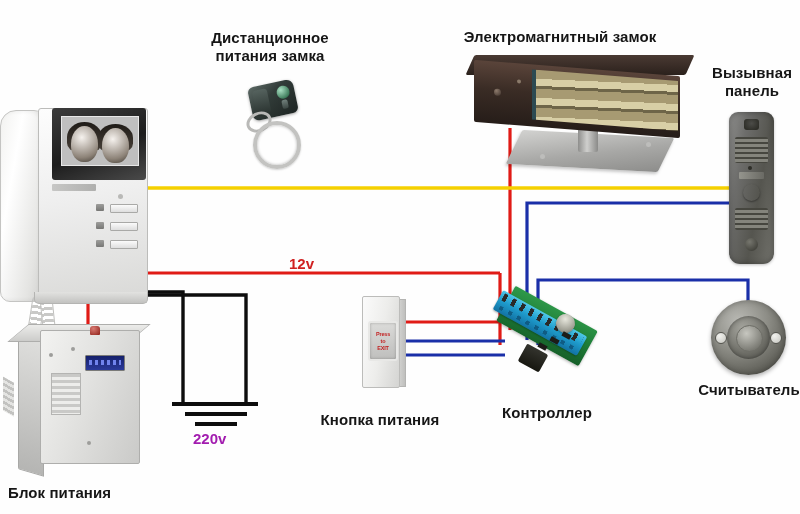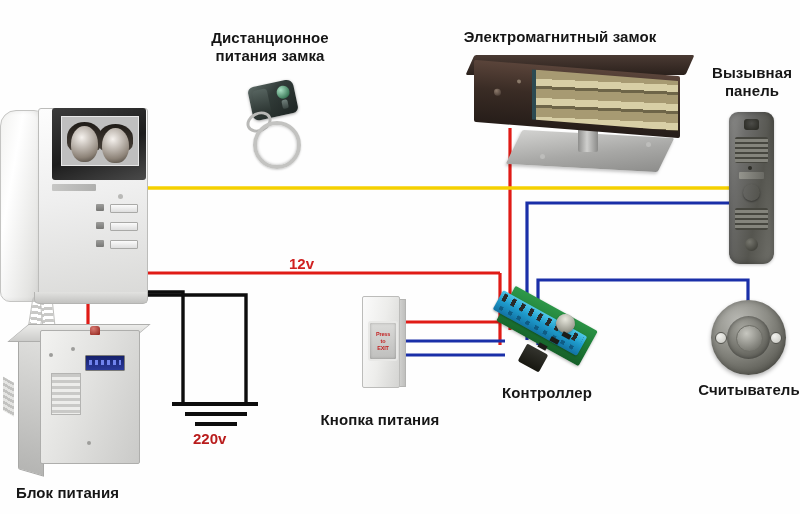--- a/index.html
+++ b/index.html
@@ -27,21 +27,21 @@
     text-align: center;
     -webkit-font-smoothing: antialiased;
   }
   .volt {
     position: absolute;
     color: #d02020;
     font-weight: bold;
     font-size: 15px;
     white-space: pre;
   }
-  .volt.dark { color: #b91c1c; }
+  .volt.dark { color: #a21caf; }
   svg.wires {
     position: absolute;
     left: 0; top: 0;
     width: 800px; height: 514px;
     pointer-events: none;
   }
   .dev { position: absolute; }
 
   
   .vi-handset {
@@ -536,21 +536,21 @@
     <div class="ps-top"></div>
     <div class="ps-face">
       <div class="ps-red"></div>
       <div class="ps-dot" style="left:8px; top:22px;"></div>
       <div class="ps-dot" style="left:30px; top:16px;"></div>
       <div class="ps-display"></div>
       <div class="ps-vent"></div>
       <div class="ps-dot" style="left:46px; top:110px;"></div>
     </div>
   </div>
-  <div class="lbl" style="left:8px; top:484px; width:160px; text-align:left;margin-left:8px;">Блок питания</div>
+  <div class="lbl" style="left:8px; top:484px; width:160px; text-align:left;">Блок питания</div>
 
   <div class="dev">
     <div class="eb-side"></div>
     <div class="eb-body">
       <div class="eb-key">
         <div class="eb-text">
           <span>Press</span><br>
           <span>to</span><br>
           <span>EXIT</span>
         </div>
@@ -561,21 +561,21 @@
 
   <div class="ctrl">
     <div class="ctrl-pcb"></div>
     <div class="ctrl-term"></div>
     <div class="ctrl-cap"></div>
     <div class="ctrl-relay"></div>
     <div class="ctrl-chip" style="left:44px; top:44px;"></div>
     <div class="ctrl-chip" style="left:56px; top:38px;"></div>
     <div class="ctrl-chip" style="left:68px; top:33px;"></div>
   </div>
-  <div class="lbl" style="left:472px; top:384px; width:150px;">Контроллер</div>
+  <div class="lbl" style="left:472px; top:404px; width:150px;">Контроллер</div>
 
   <div class="rd-outer">
     <div class="rd-hole" style="left:4px;"></div>
     <div class="rd-hole" style="right:4px;"></div>
     <div class="rd-mid">
       <div class="rd-inner"></div>
     </div>
   </div>
   <div class="lbl" style="left:688px; top:381px; width:122px;">Считыватель</div>
 

